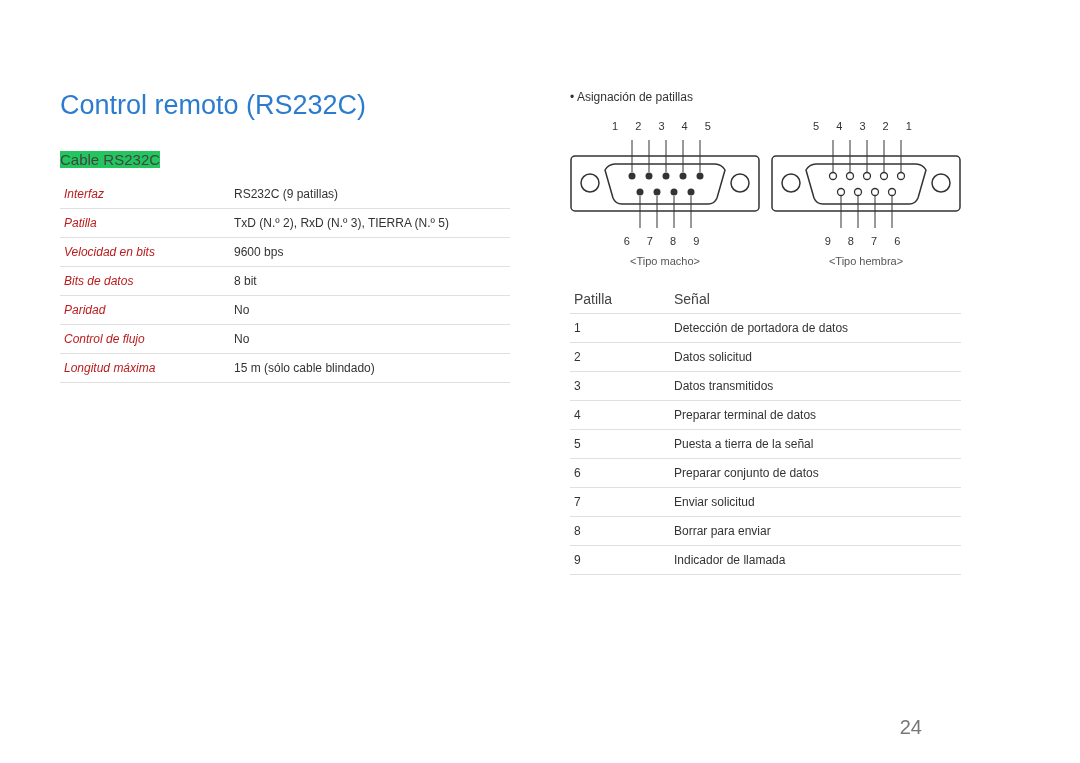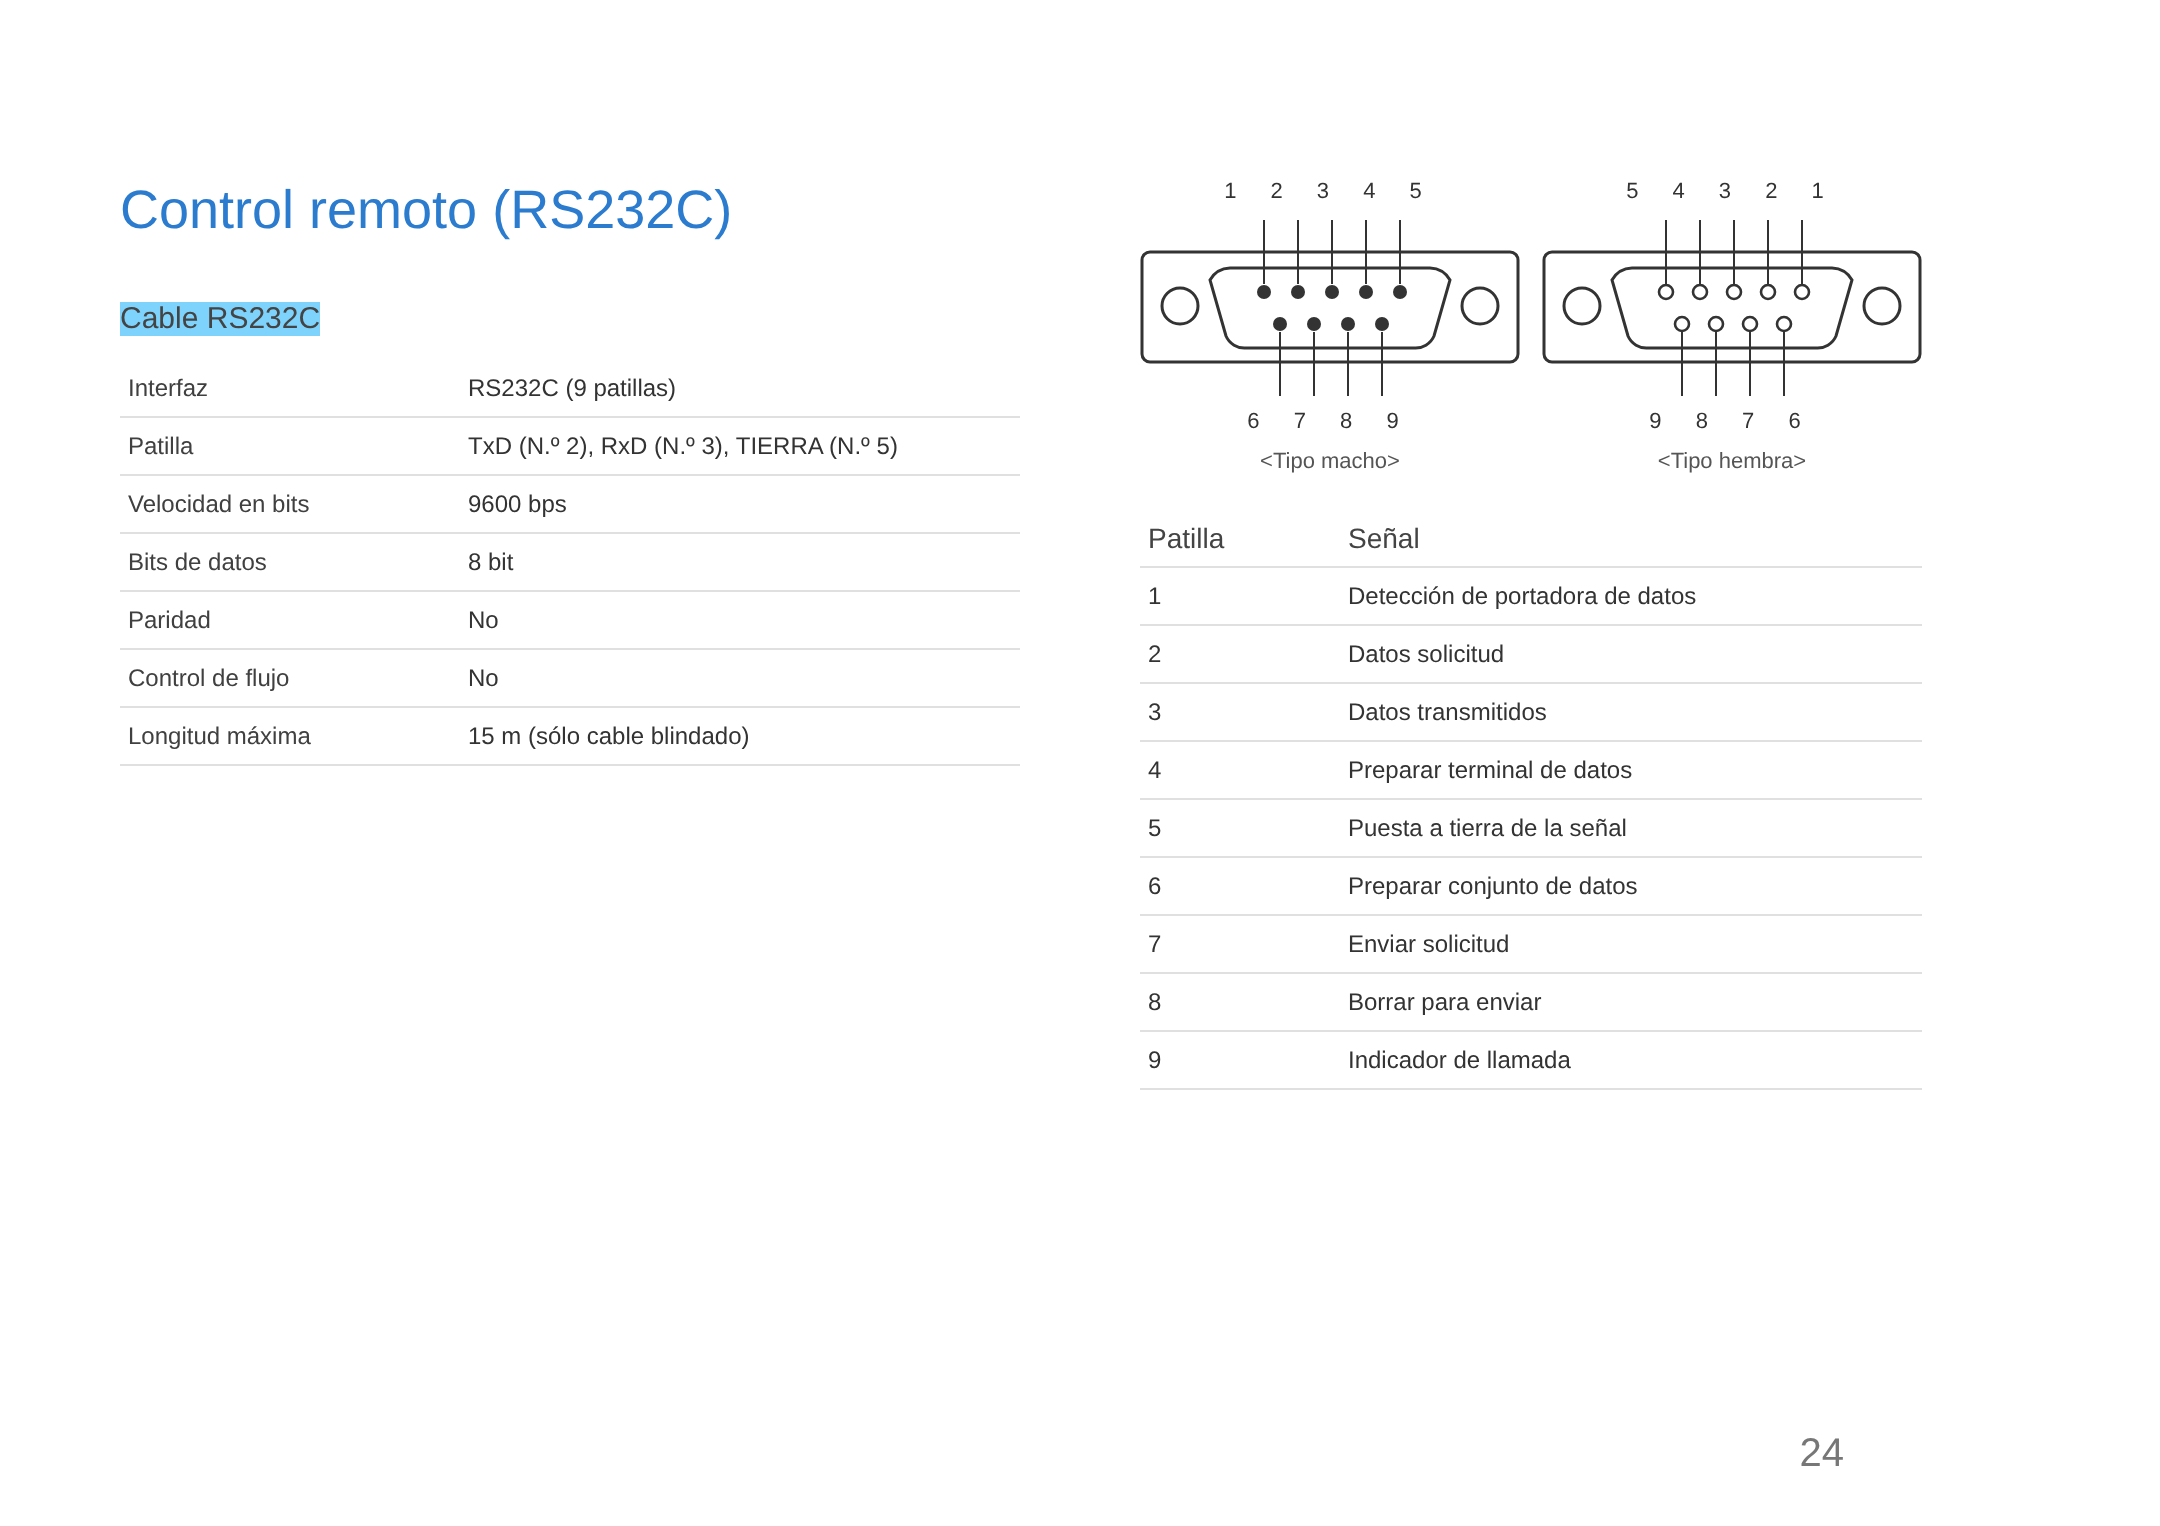--- a/index.html
+++ b/index.html
@@ -4,24 +4,24 @@
 <style>
   * { margin: 0; padding: 0; box-sizing: border-box; }
   html, body { width: 1080px; height: 763px; font-family: Arial, Helvetica, sans-serif; background: #fff; color: #333; }
   .page { width: 996px; height: 763px; padding: 90px 35px 30px 60px; position: relative; }
   .columns { display: flex; gap: 60px; }
   .col-left { width: 450px; }
   .col-right { flex: 1; }
   h1.title { color: #2b7ccf; font-weight: 400; font-size: 27px; margin-bottom: 30px; }
   h2.section { font-weight: 400; font-size: 22px; color: #555; margin-bottom: 14px; }
   h3.sub { font-weight: 400; font-size: 15px; color: #444; margin-bottom: 12px; }
-  .hl { background: #7dd3fc; }
+  .hl { background: #22c55e; }
   table.spec { width: 100%; border-collapse: collapse; font-size: 12px; }
   table.spec td { border-bottom: 1px solid #e0e0e0; padding: 7px 4px; }
-  table.spec td.k { width: 170px; color: #404040; }
+  table.spec td.k { width: 170px; color: #b91c1c; font-style: italic; }
   .bullet-line { font-size: 12px; margin-bottom: 16px; }
   .bullet-line::before { content: "•  "; }
   .connectors { display: flex; justify-content: space-between; align-items: flex-start; margin-bottom: 18px; }
   .conn-wrap { text-align: center; }
   .conn-caption { font-size: 11px; color: #555; margin-top: 8px; }
   .top-nums, .bot-nums { font-size: 11px; letter-spacing: 7px; color: #333; }
   .top-nums { margin-bottom: 4px; }
   .bot-nums { margin-top: 4px; }
   table.signals { width: 100%; border-collapse: collapse; font-size: 12px; }
   table.signals th { text-align: left; font-weight: 400; color: #444; font-size: 14px; padding: 6px 4px; border-bottom: 1px solid #e0e0e0; }
@@ -66,20 +66,21 @@
             </tr>
           <tr>
               <td class="k">Longitud máxima</td>
               <td>15 m (sólo cable blindado)</td>
             </tr>
         </tbody>
       </table>
     </div>
 
     <div class="col-right">
+      <div class="bullet-line">Asignación de patillas</div>
 
       <div class="connectors">
         <div class="conn-wrap">
           <div class="top-nums">1 2 3 4 5</div>
           <svg class="conn" width="190" height="95">
             <rect x="1" y="20" width="188" height="55" rx="4" fill="none" stroke="#333" stroke-width="1.5"></rect>
             <circle cx="20" cy="47" r="9" fill="none" stroke="#333" stroke-width="1.5"></circle>
             <circle cx="170" cy="47" r="9" fill="none" stroke="#333" stroke-width="1.5"></circle>
             <path d="M45 28 h100 a12 12 0 0 1 10 6 l-8 28 a10 10 0 0 1 -10 6 h-84 a10 10 0 0 1 -10 -6 l-8 -28 a12 12 0 0 1 10 -6 z" fill="none" stroke="#333" stroke-width="1.5"></path>
             <circle cx="62" cy="40" r="3.5" fill="#333"></circle>

